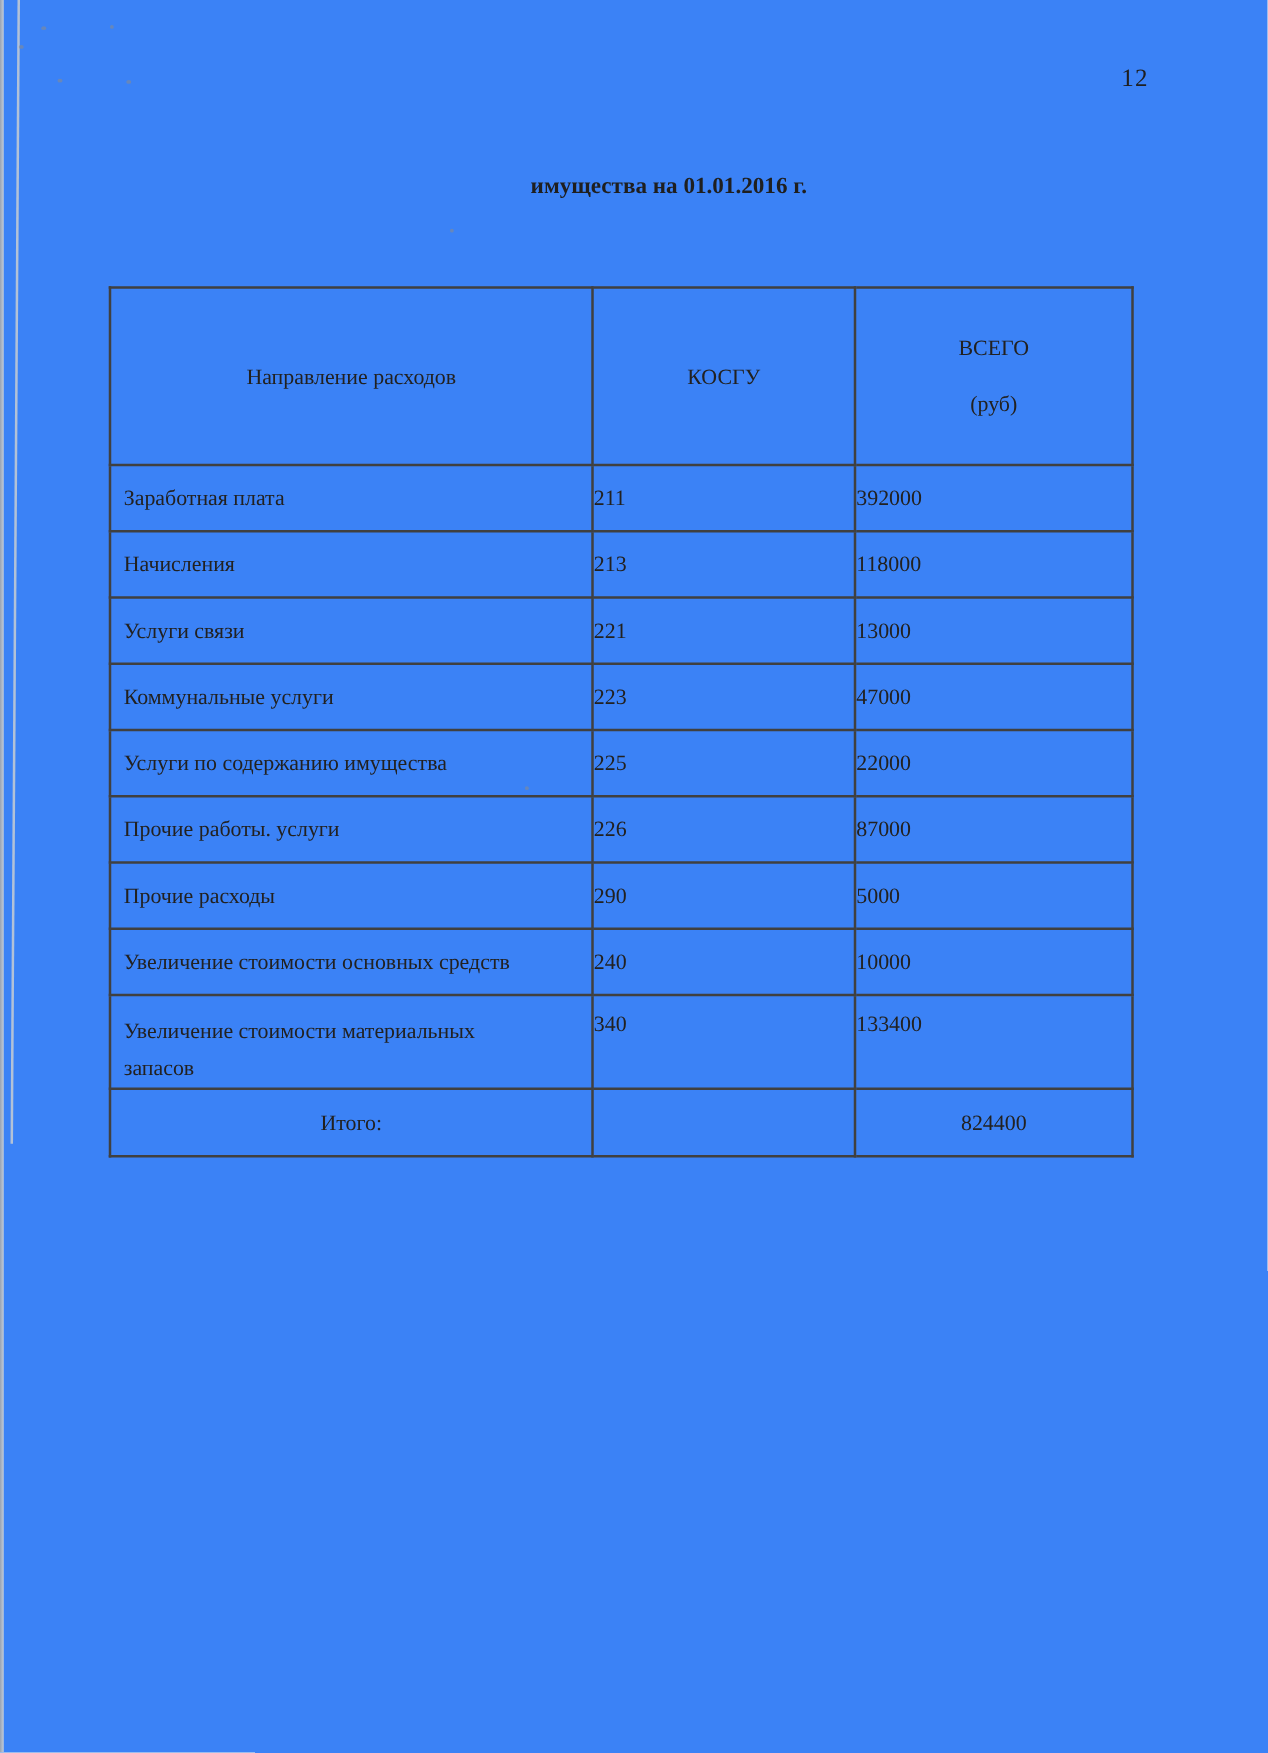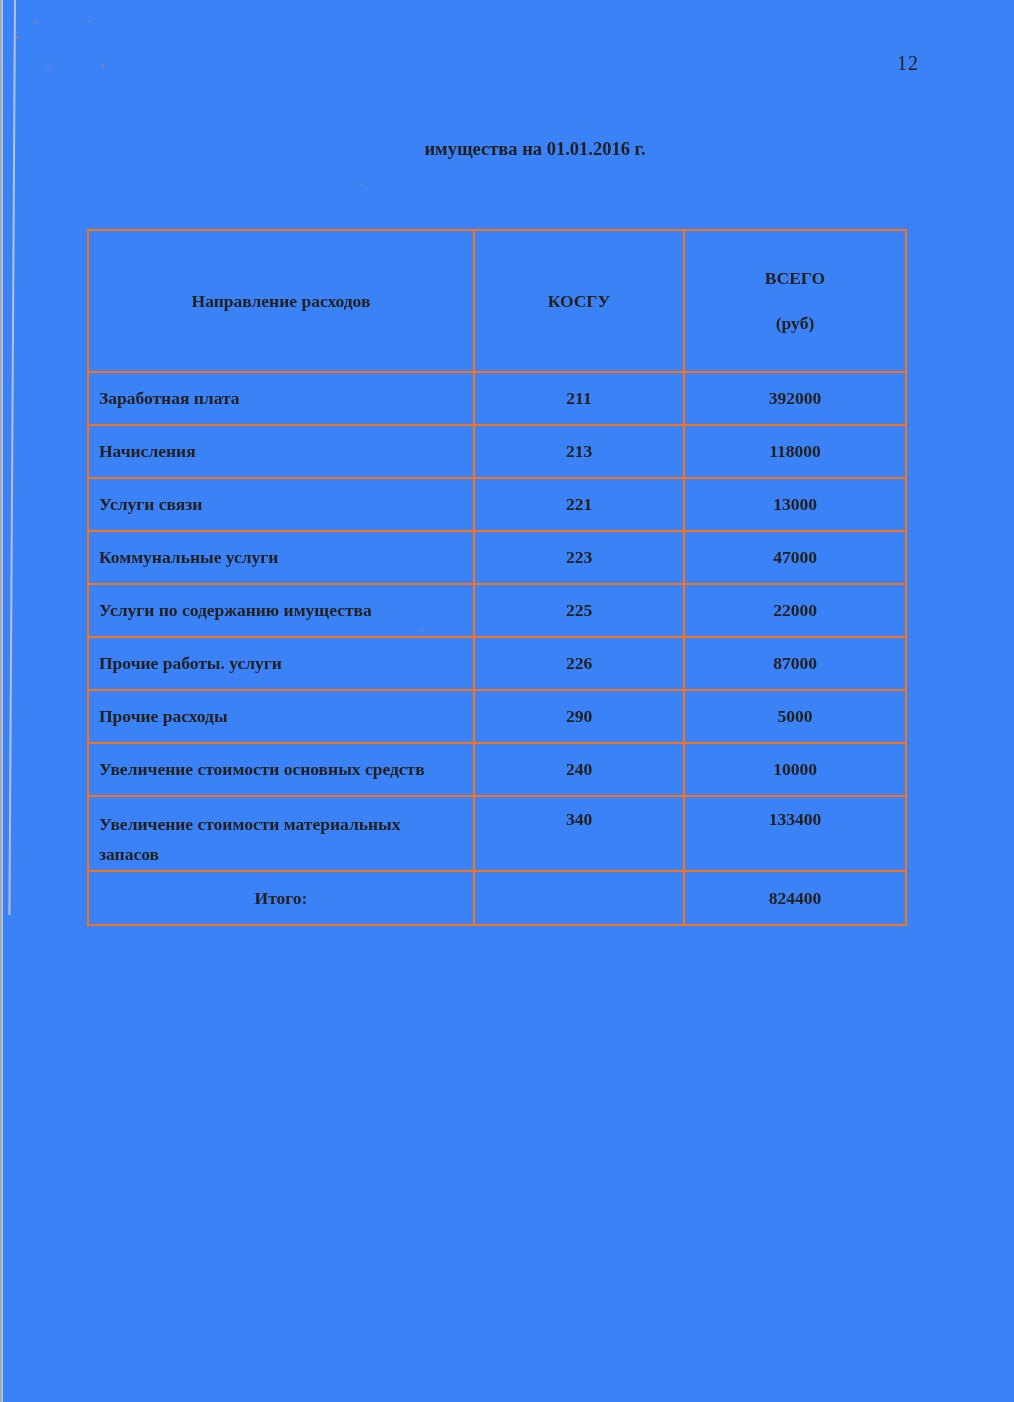--- a/index.html
+++ b/index.html
@@ -67,39 +67,39 @@
     border-collapse: collapse;
     table-layout: fixed;
     font-size: 17.5px;
     color: #222120;
   }
   .expense-table col.c1 { width: 386px; }
   .expense-table col.c2 { width: 210px; }
   .expense-table col.c3 { width: 222px; }
 
   .expense-table td, .expense-table th {
-    border: 2px solid #f97316;
-    font-weight: bold;
+    border: 2px solid #404040;
+    font-weight: normal;
     vertical-align: middle;
   }
 
   .expense-table tr.header-row { height: 142px; }
   .expense-table tr.data-row   { height: 53px; }
   .expense-table tr.tall-row   { height: 75px; }
   .expense-table tr.total-row  { height: 54px; }
 
   .expense-table th { text-align: center; }
   .th-total-stack { display: flex; flex-direction: column; align-items: center; gap: 24px; }
 
   .cell-name {
     text-align: left;
     padding-left: 10px;
     padding-right: 12px;
   }
-  .cell-kosgu, .cell-total { text-align: center; }
+  .cell-kosgu, .cell-total { }
 
   tr.tall-row td {
     vertical-align: top;
     padding-top: 12px;
   }
   tr.tall-row td.cell-name { padding-right: 60px; line-height: 30px; }
 
   .total-label { text-align: center; }
   .total-value { text-align: center; font-weight: bold; }
 </style>

